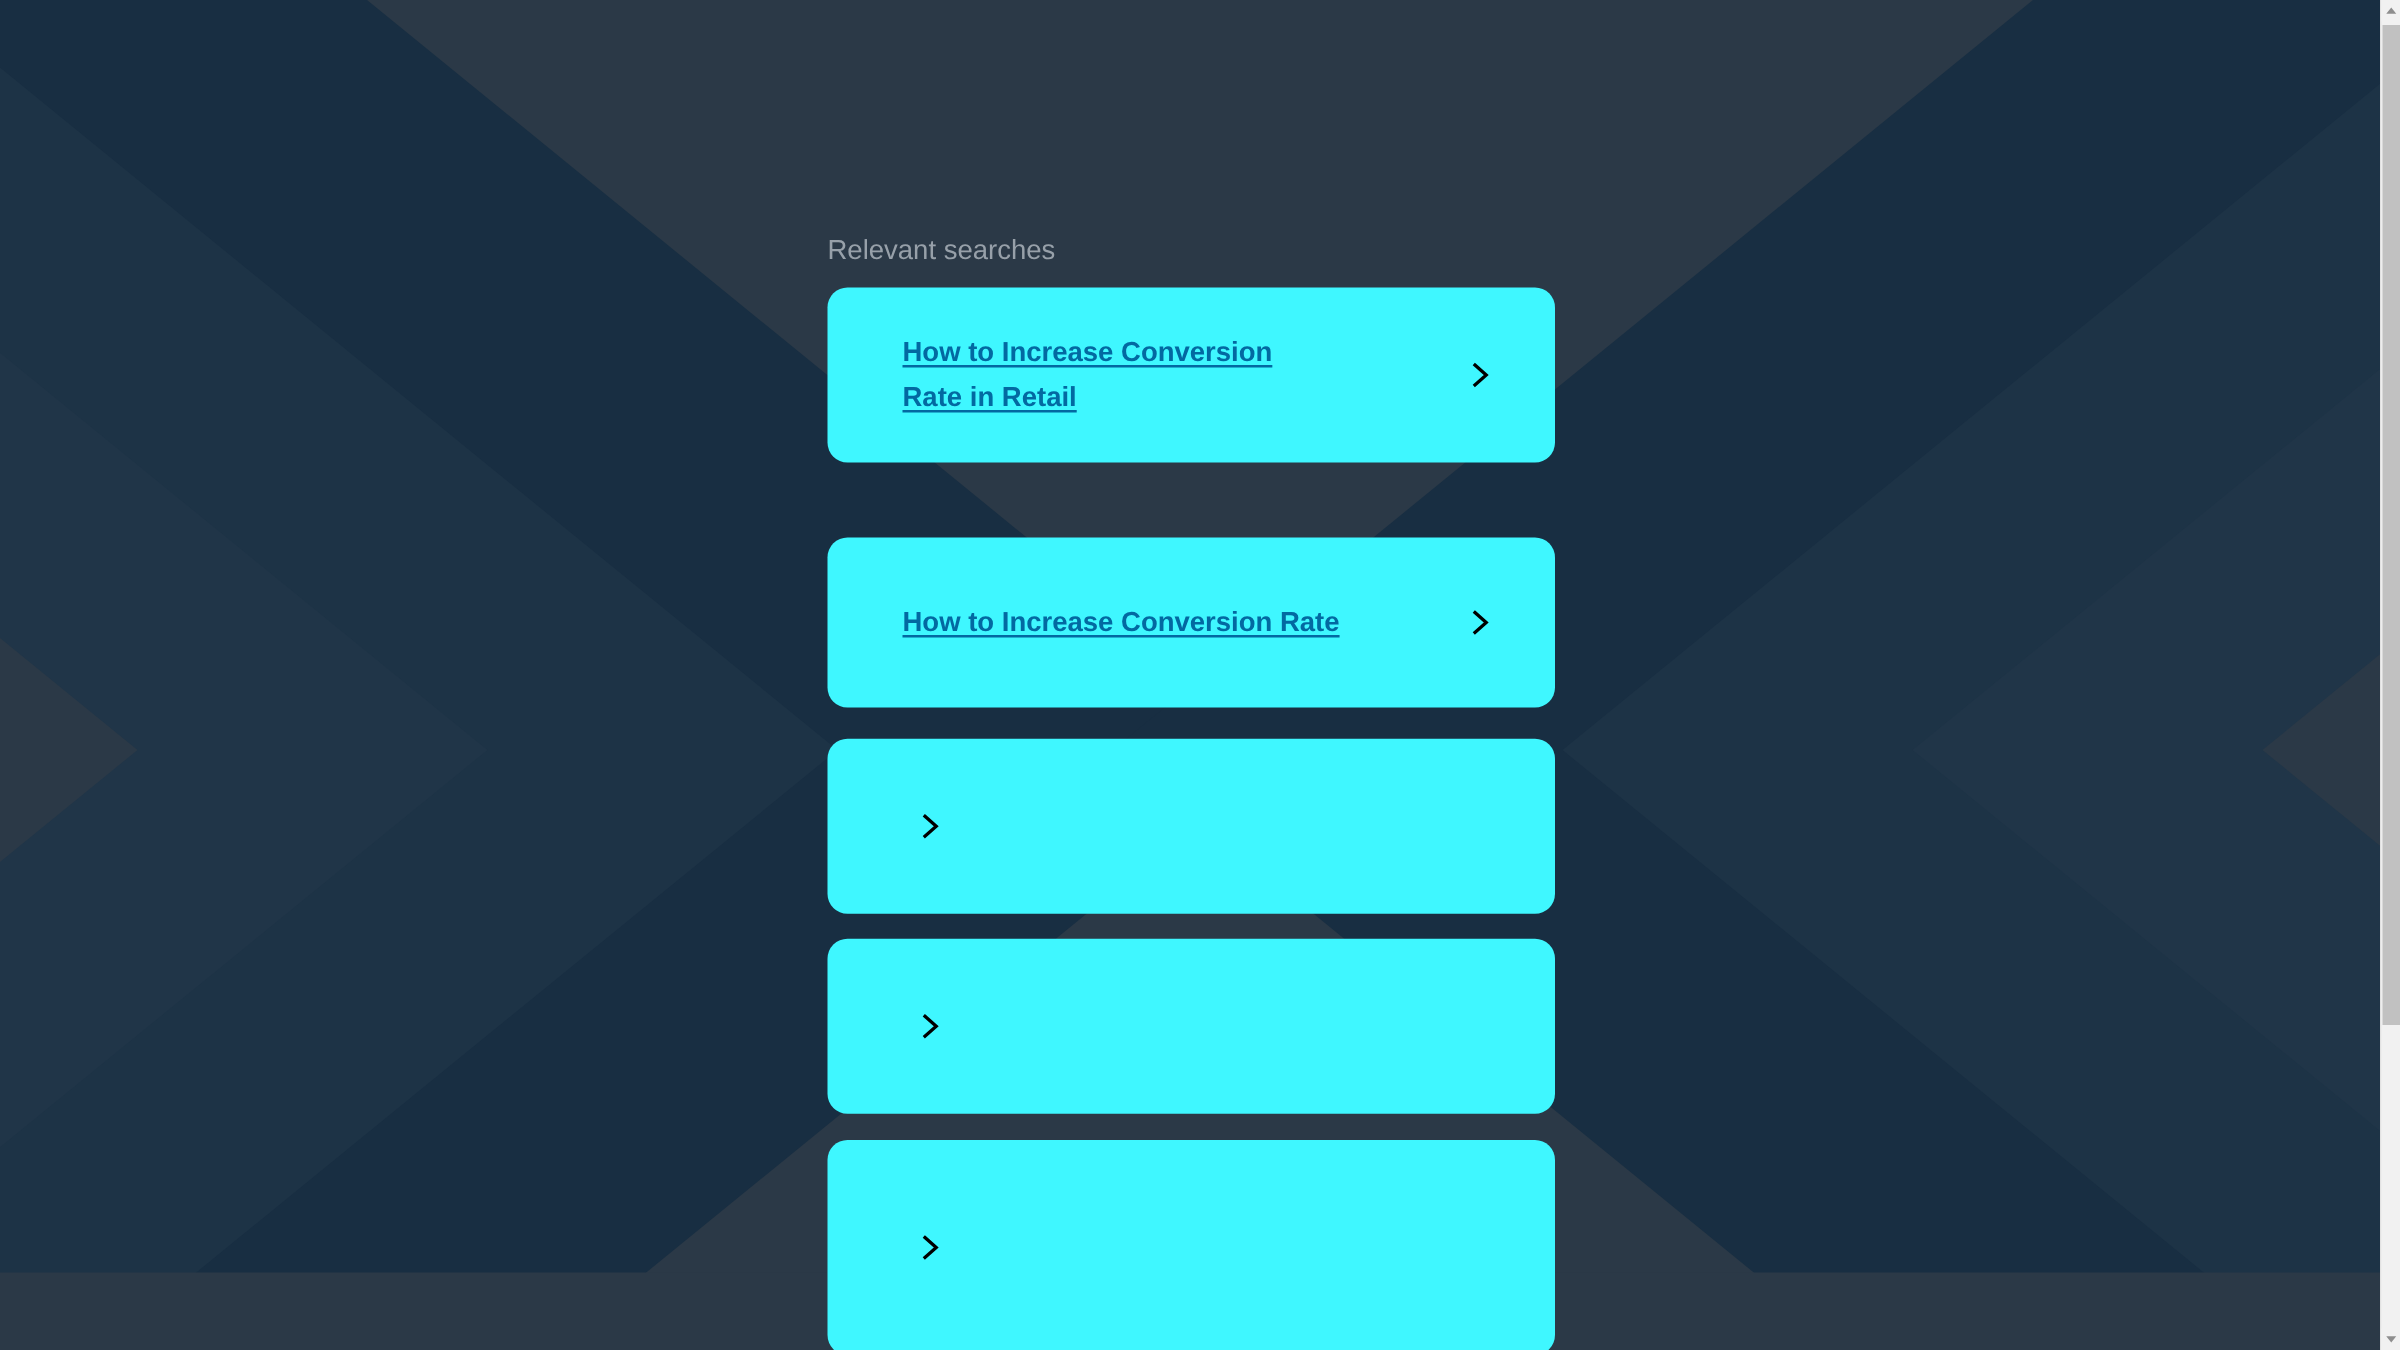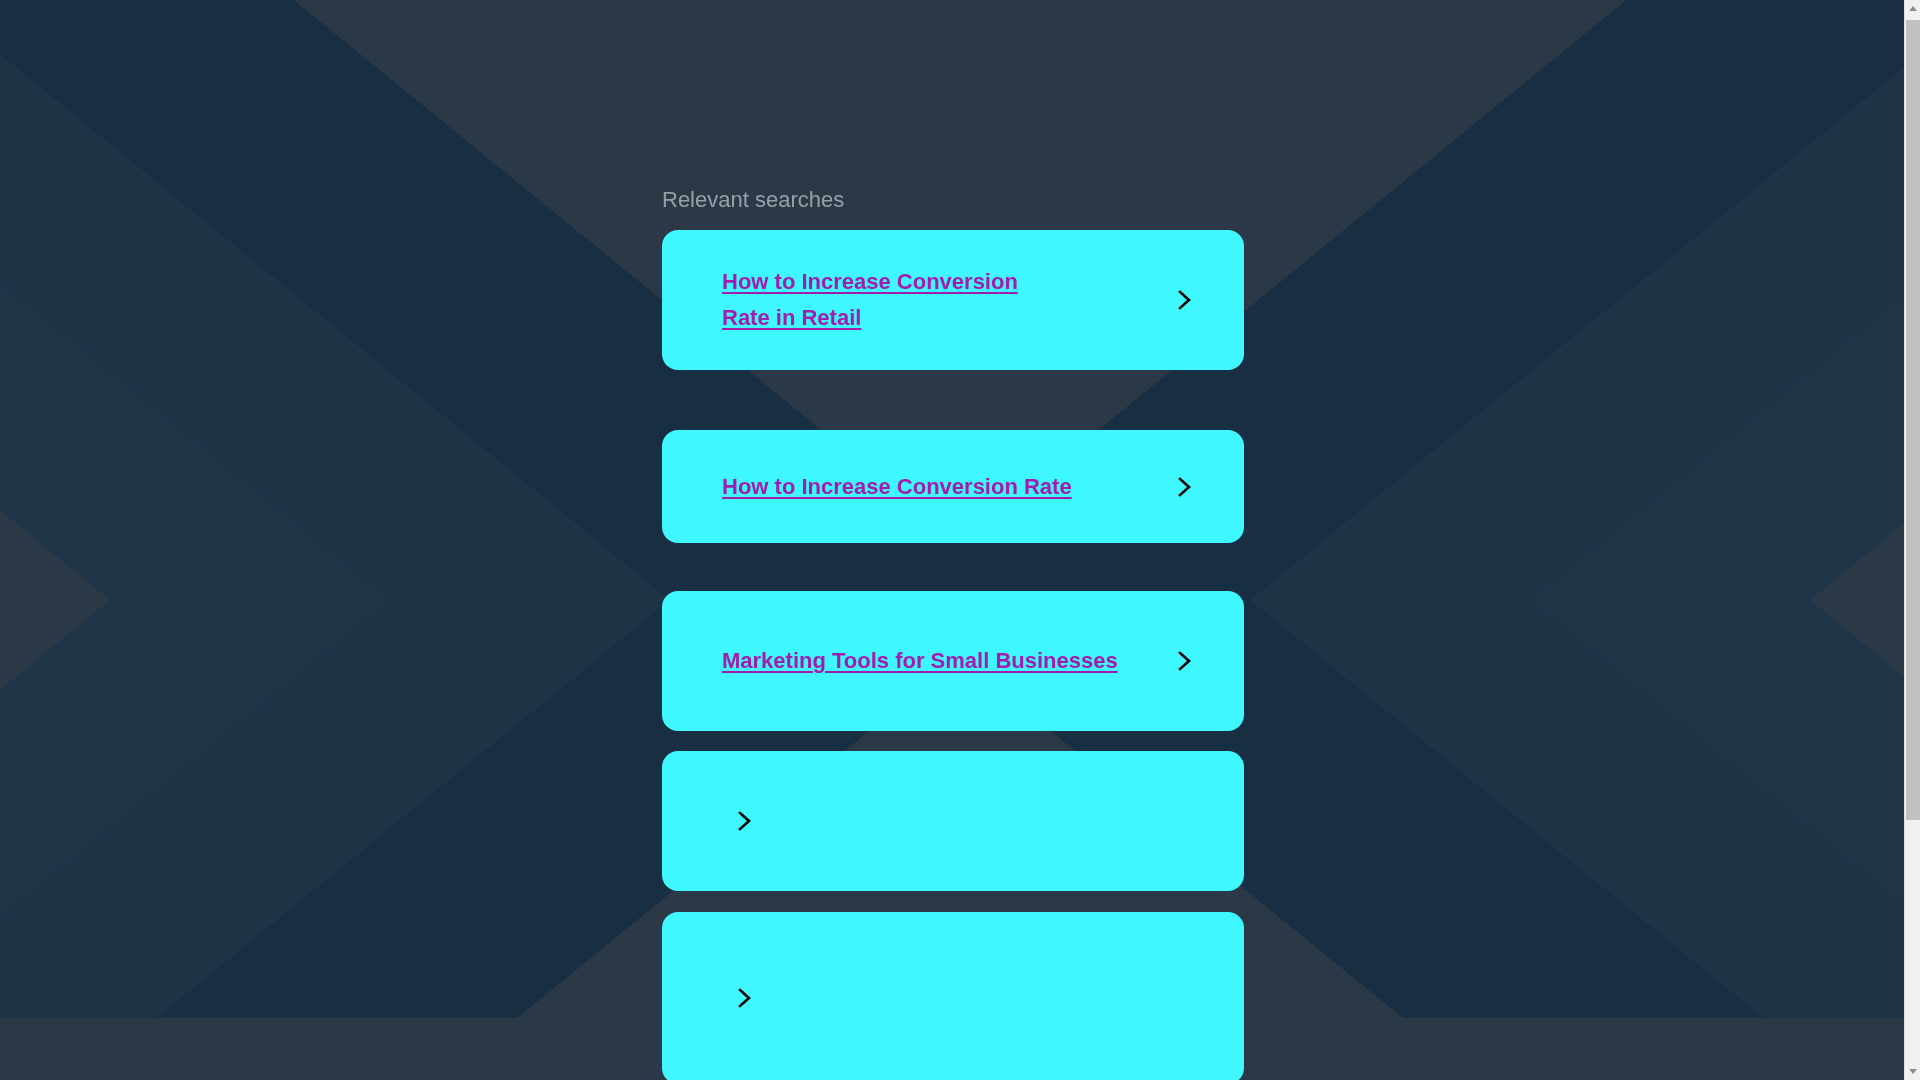--- a/index.html
+++ b/index.html
@@ -76,21 +76,21 @@
     border-radius: 16px;
     box-sizing: border-box;
     display: flex;
     align-items: center;
     justify-content: space-between;
     padding: 0 48px 0 60px;
     cursor: pointer;
   }
 
   .card-label {
-    color: #a21caf;
+    color: #0369a1;
     font-size: 22px;
     font-weight: 700;
     line-height: 36px;
     text-decoration: underline;
     text-underline-offset: 3px;
     text-decoration-thickness: 2px;
     letter-spacing: 0px;
     flex: 0 1 auto;
     max-width: 420px;
   }
@@ -184,31 +184,30 @@
 
       <div class="card" style="top: 196px; height: 140px;">
         <span class="card-label" style="max-width: 300px; white-space: normal;">How to Increase Conversion Rate in Retail</span>
         <span class="chevron-icon">
           <svg width="22" height="26" viewBox="0 0 22 26" aria-hidden="true">
             <polyline points="6,5 15,13 6,21" fill="none" stroke="#000000" stroke-width="2.6" stroke-linecap="square" stroke-linejoin="miter"></polyline>
           </svg>
         </span>
       </div>
 
-      <div class="card" style="top: 396px; height: 113px;">
+      <div class="card" style="top: 396px; height: 136px;">
         <span class="card-label" style="white-space: nowrap; max-width: none;">How to Increase Conversion Rate</span>
         <span class="chevron-icon">
           <svg width="22" height="26" viewBox="0 0 22 26" aria-hidden="true">
             <polyline points="6,5 15,13 6,21" fill="none" stroke="#000000" stroke-width="2.6" stroke-linecap="square" stroke-linejoin="miter"></polyline>
           </svg>
         </span>
       </div>
 
       <div class="card" style="top: 557px; height: 140px;">
-        <span class="card-label" style="white-space: nowrap; max-width: none;">Marketing Tools for Small Businesses</span>
         <span class="chevron-icon">
           <svg width="22" height="26" viewBox="0 0 22 26" aria-hidden="true">
             <polyline points="6,5 15,13 6,21" fill="none" stroke="#000000" stroke-width="2.6" stroke-linecap="square" stroke-linejoin="miter"></polyline>
           </svg>
         </span>
       </div>
 
       <div class="card" style="top: 717px; height: 140px;">
         <span class="chevron-icon">
           <svg width="22" height="26" viewBox="0 0 22 26" aria-hidden="true">

